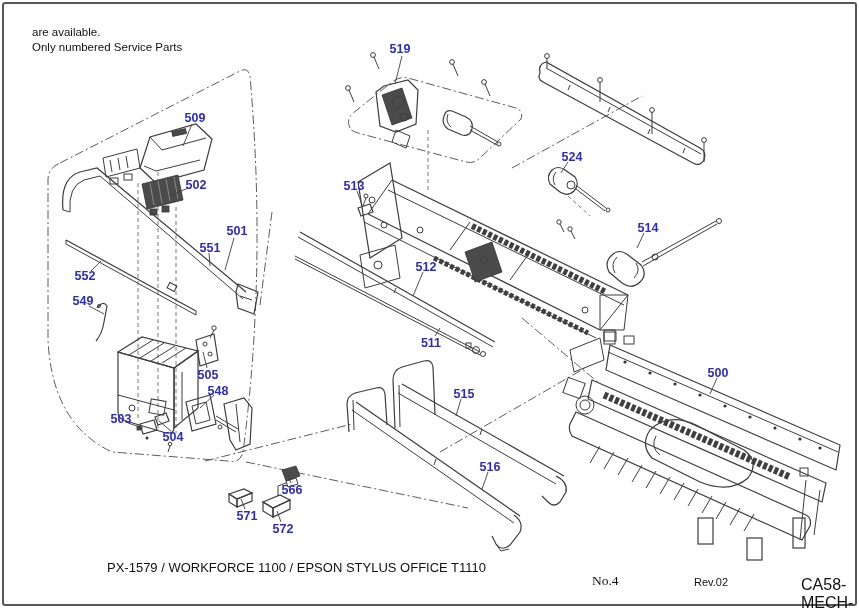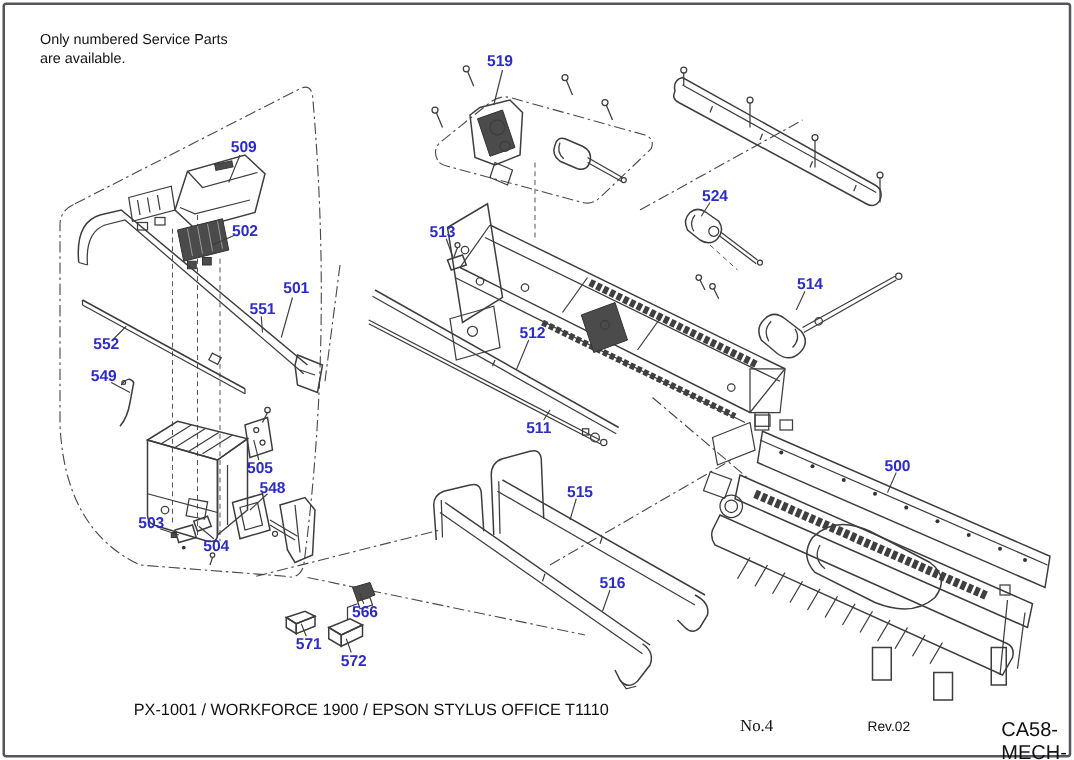--- a/index.html
+++ b/index.html
@@ -372,23 +372,23 @@
         <text x="431" y="346.5" fill="#2b2bc6">511</text>
         <text x="572" y="160.5" fill="#2b2bc6">524</text>
         <text x="648" y="231.5" fill="#2b2bc6">514</text>
         <text x="464" y="397.5" fill="#2b2bc6">515</text>
         <text x="490" y="470.5" fill="#2b2bc6">516</text>
         <text x="718" y="376.5" fill="#2b2bc6">500</text>
       </g>
   </svg>
 
   <div class="note">
+    <div>are available.</div>
     <div>Only numbered Service Parts</div>
-    <div>are available.</div>
   </div>
 
   <div class="footer-title">
-    <div>PX-1001 / WORKFORCE 1900 / EPSON STYLUS OFFICE T1110</div>
+    <div>PX-1579 / WORKFORCE 1100 / EPSON STYLUS OFFICE T1110</div>
   </div>
   <div class="sheet-no">No.4</div>
   <div class="rev">Rev.02</div>
   <div class="doccode">CA58-MECH-012</div>
 </div>
 
 </body></html>

